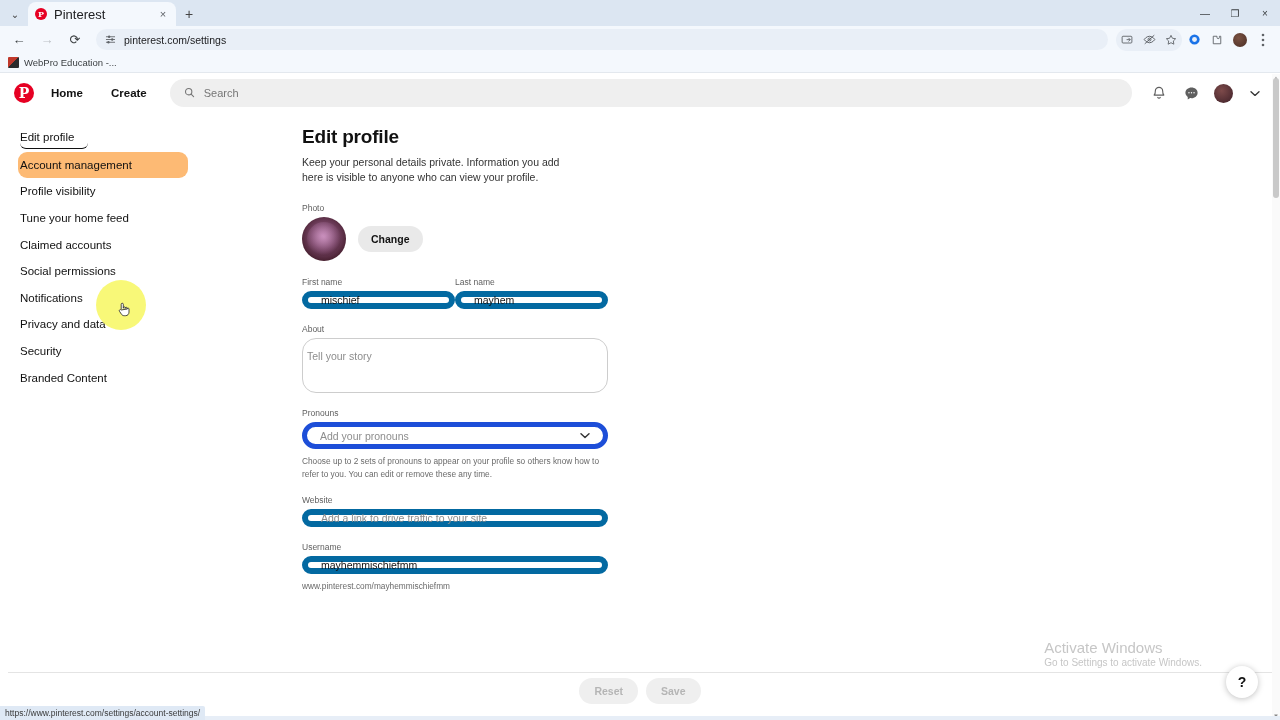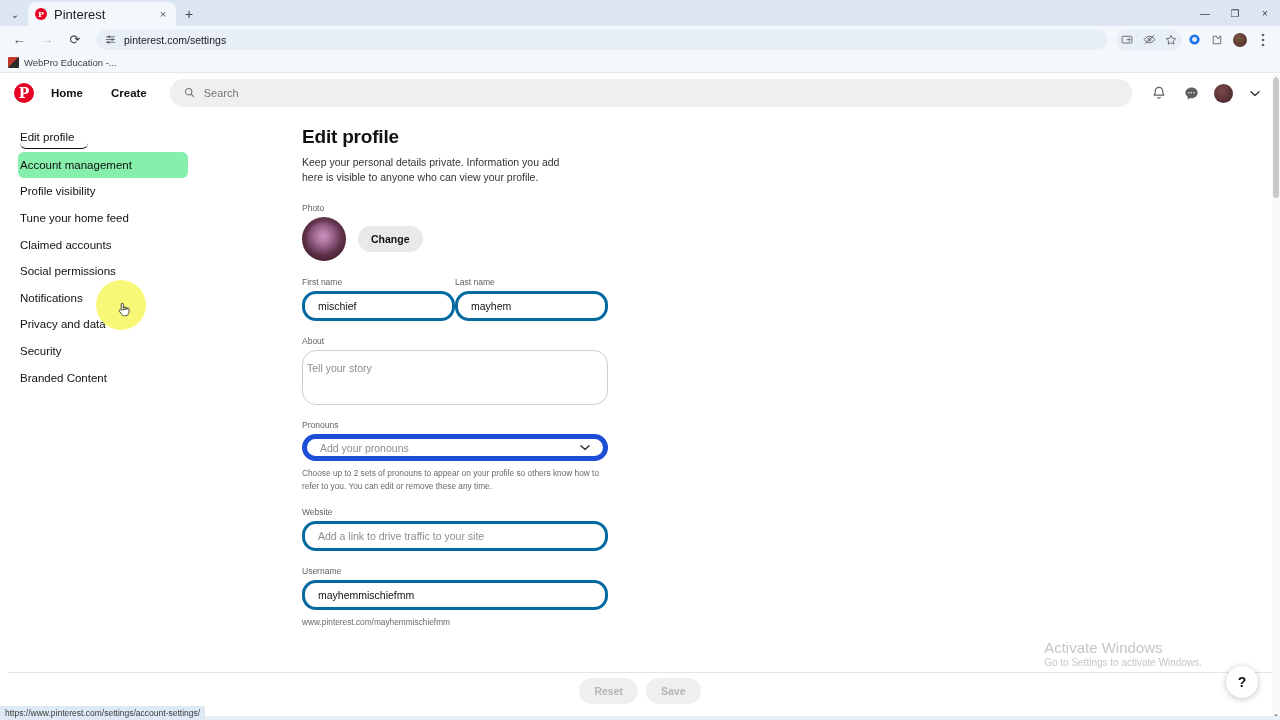--- a/index.html
+++ b/index.html
@@ -101,21 +101,21 @@
   .settings-body { display:flex; position:absolute; top:38px; left:0; right:8px; bottom:0; }
   .sidebar { width: 300px; padding: 12px 0 0 18px; position:relative; }
   .side-item {
     font-size:11.5px; color:#111; padding: 7px 6px 7px 2px; border-radius:6px;
     width: 170px; line-height: 1.1;
   }
   .side-item.active-underline {
     border-bottom: 1.5px solid #111; width: 68px; padding-left:0; margin-left:2px; padding-bottom:4px;
     margin-bottom: 3px;
   }
-  .side-item.hovered { background:#86efac; }
+  .side-item.hovered { background:#fdba74;border-radius:9px; }
 
   .cursor-highlight {
     position:absolute; left: 96px; top: 168px; width: 50px; height:50px;
     background:#f7f760; border-radius:50%; opacity:0.85; pointer-events:none;
   }
   .cursor-hand {
     position:absolute; left: 117px; top: 190px; width: 13px; height:15px;
     pointer-events:none;
   }
 
@@ -132,21 +132,21 @@
       background: radial-gradient(circle at 50% 45%, #b77fa8 0%, #7a4668 38%, #4a2233 72%, #6b4a2e 100%);
       position:relative; overflow:hidden;}
   .photo-circle::after{ content:""; position:absolute; inset:5px; border-radius:50%;
       background: radial-gradient(circle at 45% 40%, rgba(220,160,210,0.55), rgba(60,25,40,0.1) 70%); }
   .btn-change { background:#e9e9e9; border-radius:16px; padding:7px 13px;
                 font-size:10.5px; font-weight:bold; color:#111; }
 
   .row2 { display:flex; margin-top:16px; }
   .col { flex:1; }
   .inp {
-    height:30px; border:3px solid #0369a1; border-radius:14px;
+    height:18px; border:6px solid #0369a1; border-radius:14px;
     display:flex; align-items:center; padding:0 13px; font-size:10.5px; color:#111;
     background:#fff;
   }
   .inp.ph { color:#8d8d8d; }
   .inp.wide { width:100%; }
   .textarea {
     height:55px; border:1px solid #cdcdcd; border-radius:14px;
     padding:11px 4px; font-size:10.5px; color:#8d8d8d; background:#fff;
   }
   .select {

